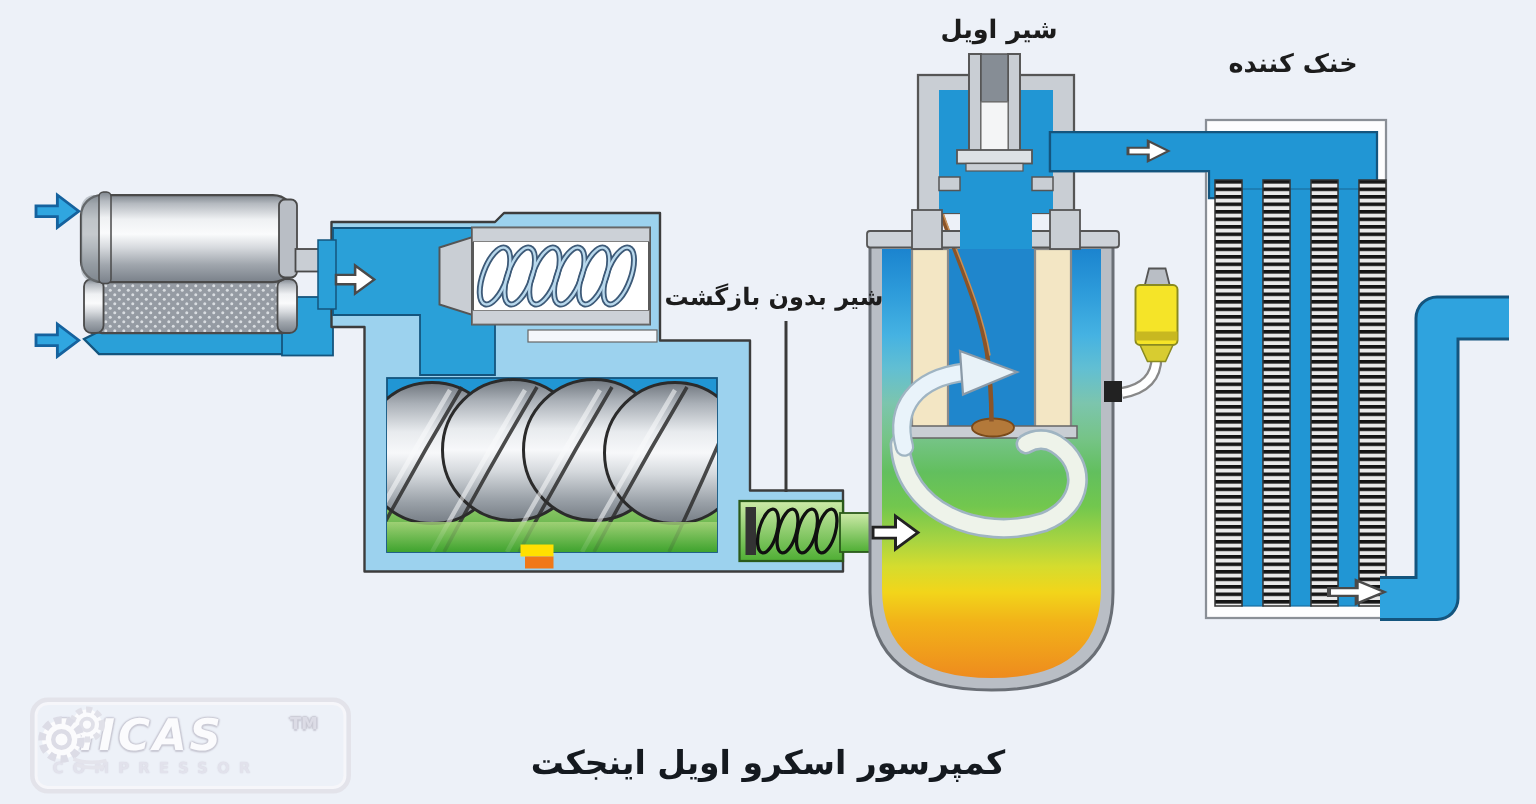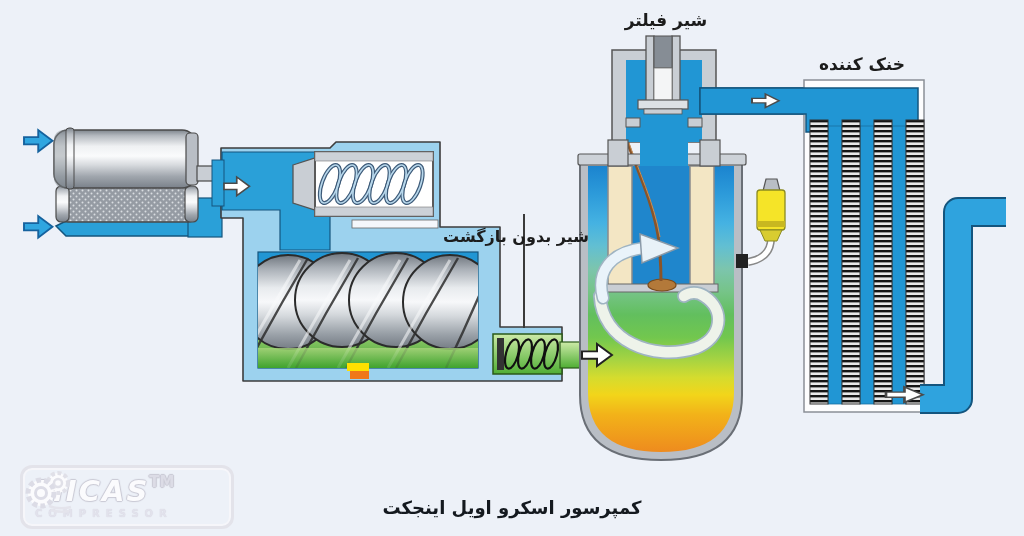--- a/index.html
+++ b/index.html
@@ -3,33 +3,33 @@
 <meta charset="utf-8">
 <style>
   html,body{margin:0;padding:0;}
   .stage{position:relative;width:1024px;height:536px;background:#edf1f8;overflow:hidden;
          font-family:"DejaVu Sans", sans-serif;}
   .stage svg{position:absolute;left:0;top:0;}
   .lbl{position:absolute;font-weight:bold;font-size:17px;color:#1c1c1c;text-align:center;
        direction:rtl;white-space:nowrap;}
   .lbl-filter{left:48px;top:93px;width:165px;}
   .lbl-suction-valve{left:292px;top:101px;width:160px;}
-  .lbl-nrv{left:426px;top:188px;width:180px;font-size:16px;margin-top:39px;}
+  .lbl-nrv{left:426px;top:188px;width:180px;font-size:16px;}
   .lbl-pressure{left:586px;top:10px;width:160px;}
-  .lbl-cooler{left:782px;top:54px;width:160px;}
+  .lbl-cooler{left:782px;top:33px;width:160px;}
   .lbl-separator{left:712px;top:437px;width:180px;}
   .caption{position:absolute;left:352px;top:497px;width:320px;text-align:center;
-           font-weight:bold;font-size:18px;color:#14191f;direction:rtl;}
+           font-weight:bold;font-size:22px;color:#14191f;direction:rtl;}
   .logo{position:absolute;left:20px;top:465px;width:214px;height:64px;
         border:3px solid #e3e3ea;border-radius:12px;box-shadow:inset 0 0 0 2px #f6f6fa;
         display:flex;align-items:center;padding:0 8px;box-sizing:border-box;background:transparent;}
   .logo-text{display:flex;flex-direction:column;line-height:1;margin-left:4px;}
   .logo-brand{font-weight:800;font-style:italic;font-size:29px;letter-spacing:2px;
               color:#fbfbfd;text-shadow:0 1px 1px #c9c9d4, 0 -1px 1px #c9c9d4, 1px 0 1px #c9c9d4, -1px 0 1px #c9c9d4;}
-  .logo-tm{font-size:15px;font-style:normal;vertical-align:14px;letter-spacing:0;color:#dcdce6;}
+  .logo-tm{font-size:11px;font-style:normal;vertical-align:14px;letter-spacing:0;color:#dcdce6;margin-left:44px;}
   .logo-sub{font-weight:700;font-size:10px;letter-spacing:6px;color:#e2e2ec;margin-top:3px;
             text-shadow:0 0 1px #cfcfda;}
 </style>
 </head>
 <body>
 
 <div class="stage">
 
 <svg width="1024" height="536" viewBox="0 0 1024 536">
   <defs>
@@ -266,21 +266,21 @@
     <path d="M748,262 Q771,258 771,238" fill="none" stroke="#ffffff" stroke-width="5"></path>
     <rect x="736" y="254" width="12" height="14" fill="#222222"></rect>
     <polygon points="763,191 766,179 777,179 780,191" fill="#b9bec5" stroke="#555" stroke-width="1.2"></polygon>
     <rect x="757" y="190" width="28" height="40" rx="3" fill="#f5e428" stroke="#8a8a20" stroke-width="1.3"></rect>
     <rect x="757" y="221" width="28" height="6" fill="#c8b820"></rect>
     <polygon points="760,230 782,230 777,241 765,241" fill="#d8cc30" stroke="#8a8a20" stroke-width="1"></polygon>
   </g>
 </svg>
 
 <div class="lbl lbl-nrv">شیر بدون بازگشت</div>
-<div class="lbl lbl-pressure">شیر فیلتر</div>
+<div class="lbl lbl-pressure">شیر اویل</div>
 <div class="lbl lbl-cooler">خنک کننده</div>
 <div class="caption">کمپرسور اسکرو اویل اینجکت</div>
 
 <div class="logo">
   <svg width="56" height="46" viewBox="0 0 56 46">
     <circle cx="35" cy="15" r="10" fill="#fbfbfd" stroke="#e0e0e8" stroke-width="4" stroke-dasharray="4 2.6"></circle>
     <circle cx="35" cy="15" r="4" fill="none" stroke="#e0e0e8" stroke-width="2.5"></circle>
     <circle cx="18" cy="25" r="13" fill="#fbfbfd" stroke="#dcdce6" stroke-width="5" stroke-dasharray="5 3"></circle>
     <circle cx="18" cy="25" r="5.5" fill="none" stroke="#dcdce6" stroke-width="3"></circle>
     <path d="M26,38 q10,4 22,1 M28,42 q9,3 18,1" stroke="#e4e4ec" stroke-width="2.5" fill="none"></path>

